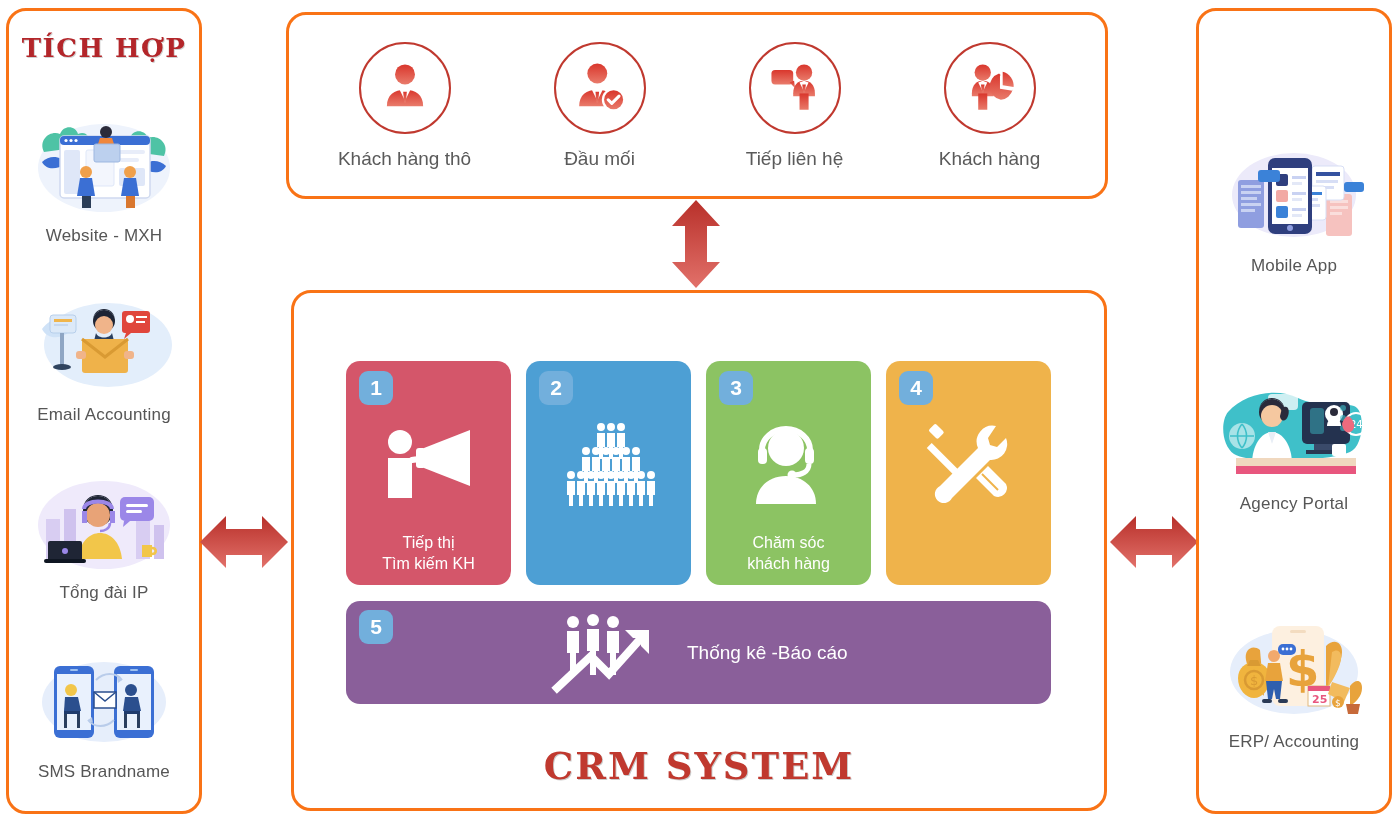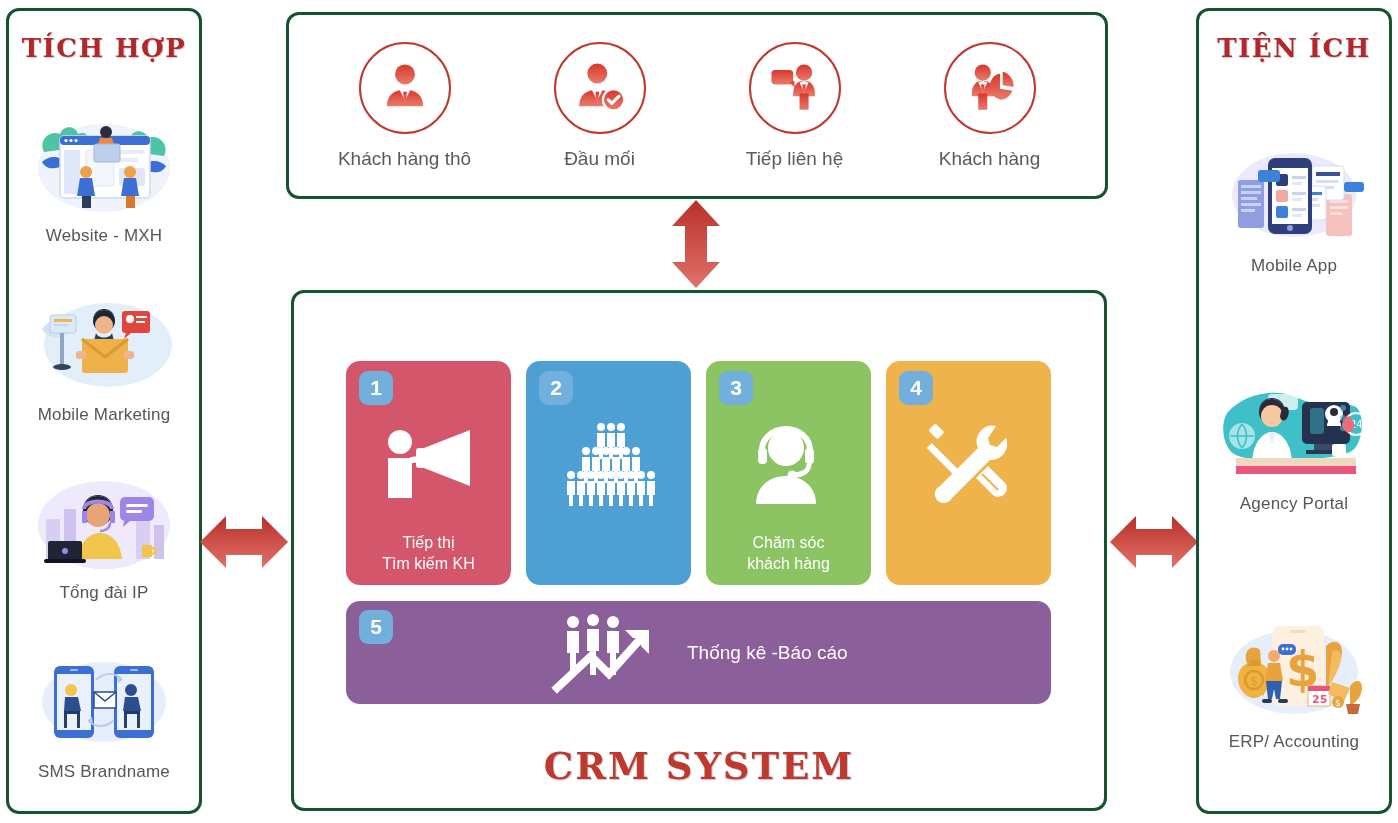--- a/index.html
+++ b/index.html
@@ -1,20 +1,20 @@
 <!DOCTYPE html>
 <html><head>
 <meta charset="utf-8">
 <style>
   html,body{margin:0;padding:0;background:#fff;}
   body{width:1398px;height:823px;position:relative;overflow:hidden;
        font-family:"Liberation Sans","DejaVu Sans",sans-serif;}
 
   
-  .panel{position:absolute;border:3px solid #14532d;border-radius:13px;background:#fff;box-sizing:border-box;}
+  .panel{position:absolute;border:3px solid #f97316;border-radius:20px;background:#fff;box-sizing:border-box;}
 
   
   .side{top:8px;width:196px;height:806px;}
   .side.left{left:6px;}
   .side.right{left:1196px;}
   .side-title{
      position:absolute;left:0;right:0;top:22px;text-align:center;
      font-family:"DejaVu Serif","Liberation Serif",serif;
      font-weight:bold;font-size:26px;letter-spacing:1.5px;color:#b3262a;
      text-shadow:1px 1px 0 rgba(0,0,0,.18);
@@ -127,21 +127,21 @@
           <circle cx="80" cy="32" r="11" fill="#1f2535"></circle>
           <circle cx="80" cy="36" r="9" fill="#f0b48a"></circle>
           <path d="M69 32a11 11 0 0122 0c0-8-5-12-11-12s-11 4-11 12z" fill="#1f2535"></path>
           <path d="M72 44c2 6 14 6 16 0l2 8H70z" fill="#2a3f5e"></path>
           <rect x="58" y="50" width="46" height="34" rx="3" fill="#efb24a"></rect>
           <path d="M58 50l23 18 23-18" fill="none" stroke="#d99a33" stroke-width="3"></path>
           <rect x="52" y="62" width="10" height="8" rx="3" fill="#f0b48a"></rect>
           <rect x="100" y="62" width="10" height="8" rx="3" fill="#f0b48a"></rect>
         </svg>
       </div>
-      <div class="side-label">Mobile Marketing</div>
+      <div class="side-label">Email Accounting</div>
     </div>
 
     <div class="side-item">
       <div class="thumb">
         <svg viewBox="0 0 160 110">
           <ellipse cx="80" cy="58" rx="66" ry="44" fill="#efeafb"></ellipse>
           <rect x="22" y="52" width="14" height="40" fill="#d8cdf2"></rect>
           <rect x="40" y="42" width="12" height="50" fill="#cfc2ee"></rect>
           <rect x="112" y="46" width="14" height="46" fill="#d8cdf2"></rect>
           <rect x="130" y="58" width="10" height="34" fill="#cfc2ee"></rect>
@@ -480,21 +480,20 @@
         </g>
       </svg>
     </div>
     <div class="wtext">Thống kê -Báo cáo</div>
   </div>
 
   <div class="crm-title">CRM SYSTEM</div>
 </div>
 
 <div class="panel side right">
-  <div class="side-title">TIỆN ÍCH</div>
   <div class="side-list">
 
     <div class="side-item">
       <div class="thumb">
         <svg viewBox="0 0 160 110">
           <ellipse cx="80" cy="55" rx="62" ry="42" fill="#eceafa"></ellipse>
           <rect x="24" y="40" width="26" height="48" rx="3" fill="#8f9ee0"></rect>
           <rect x="27" y="45" width="20" height="3" fill="#c9d2f2"></rect>
           <rect x="27" y="51" width="20" height="3" fill="#c9d2f2"></rect>
           <rect x="27" y="57" width="16" height="3" fill="#c9d2f2"></rect>

